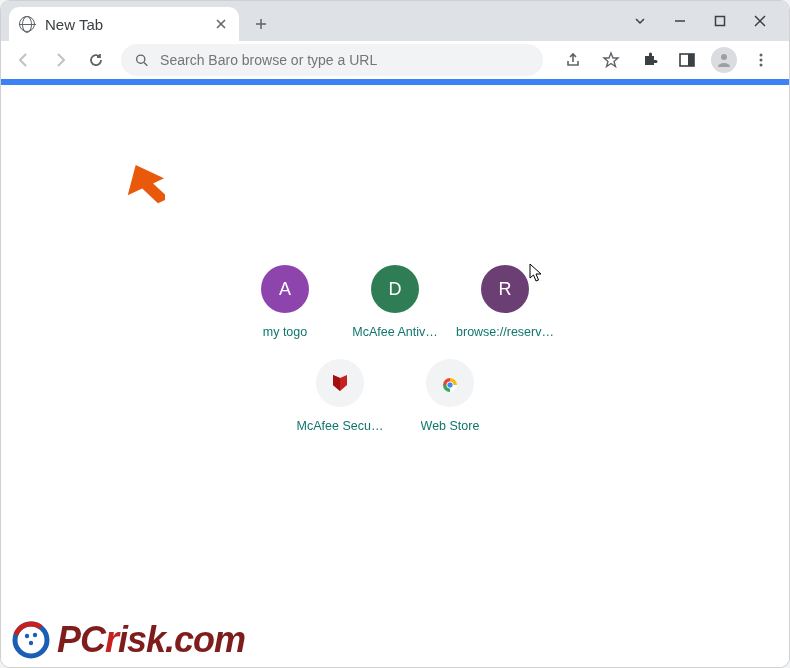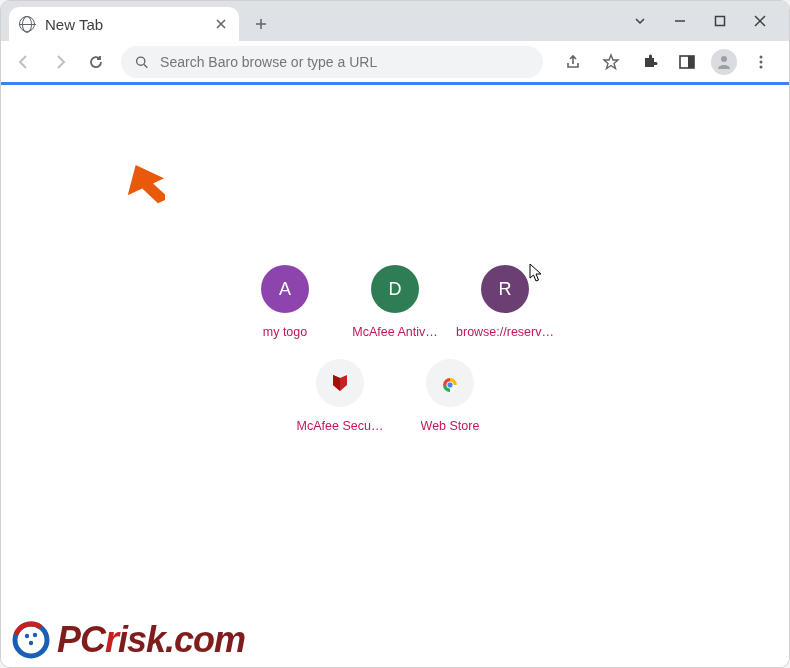--- a/index.html
+++ b/index.html
@@ -85,21 +85,21 @@
     cursor:pointer;
   }
   
   .toolbar {
     height: 44px;
     background: #ffffff;
     display: flex;
     align-items: center;
     padding: 0 8px;
     gap: 6px;
-    border-bottom: 3px solid #3b82f6;
+    border-bottom: 6px solid #3b82f6;
   }
   .tbtn {
     width: 30px; height: 30px;
     display:flex; align-items:center; justify-content:center;
     border-radius: 50%;
     cursor:pointer;
     color:#5f6368;
   }
   .tbtn.disabled { color:#bdc1c6; cursor:default; }
   .omnibox {
@@ -149,21 +149,21 @@
     gap: 12px;
     cursor: pointer;
   }
   .sc-circle {
     width: 48px; height: 48px;
     border-radius: 50%;
     display:flex; align-items:center; justify-content:center;
     font-size: 18px; font-weight: 500; color:#fff;
   }
   .sc-label {
-    font-size: 12.5px; color:#be185d;
+    font-size: 12.5px; color:#0f766e;
     max-width: 100px; white-space: nowrap;
     overflow: hidden; text-overflow: ellipsis;
     text-align:center;
   }
   
   .arrow-annot {
     position:absolute;
     left: 124px; top: 78px;
     width: 40px; height: 44px;
     pointer-events:none;

